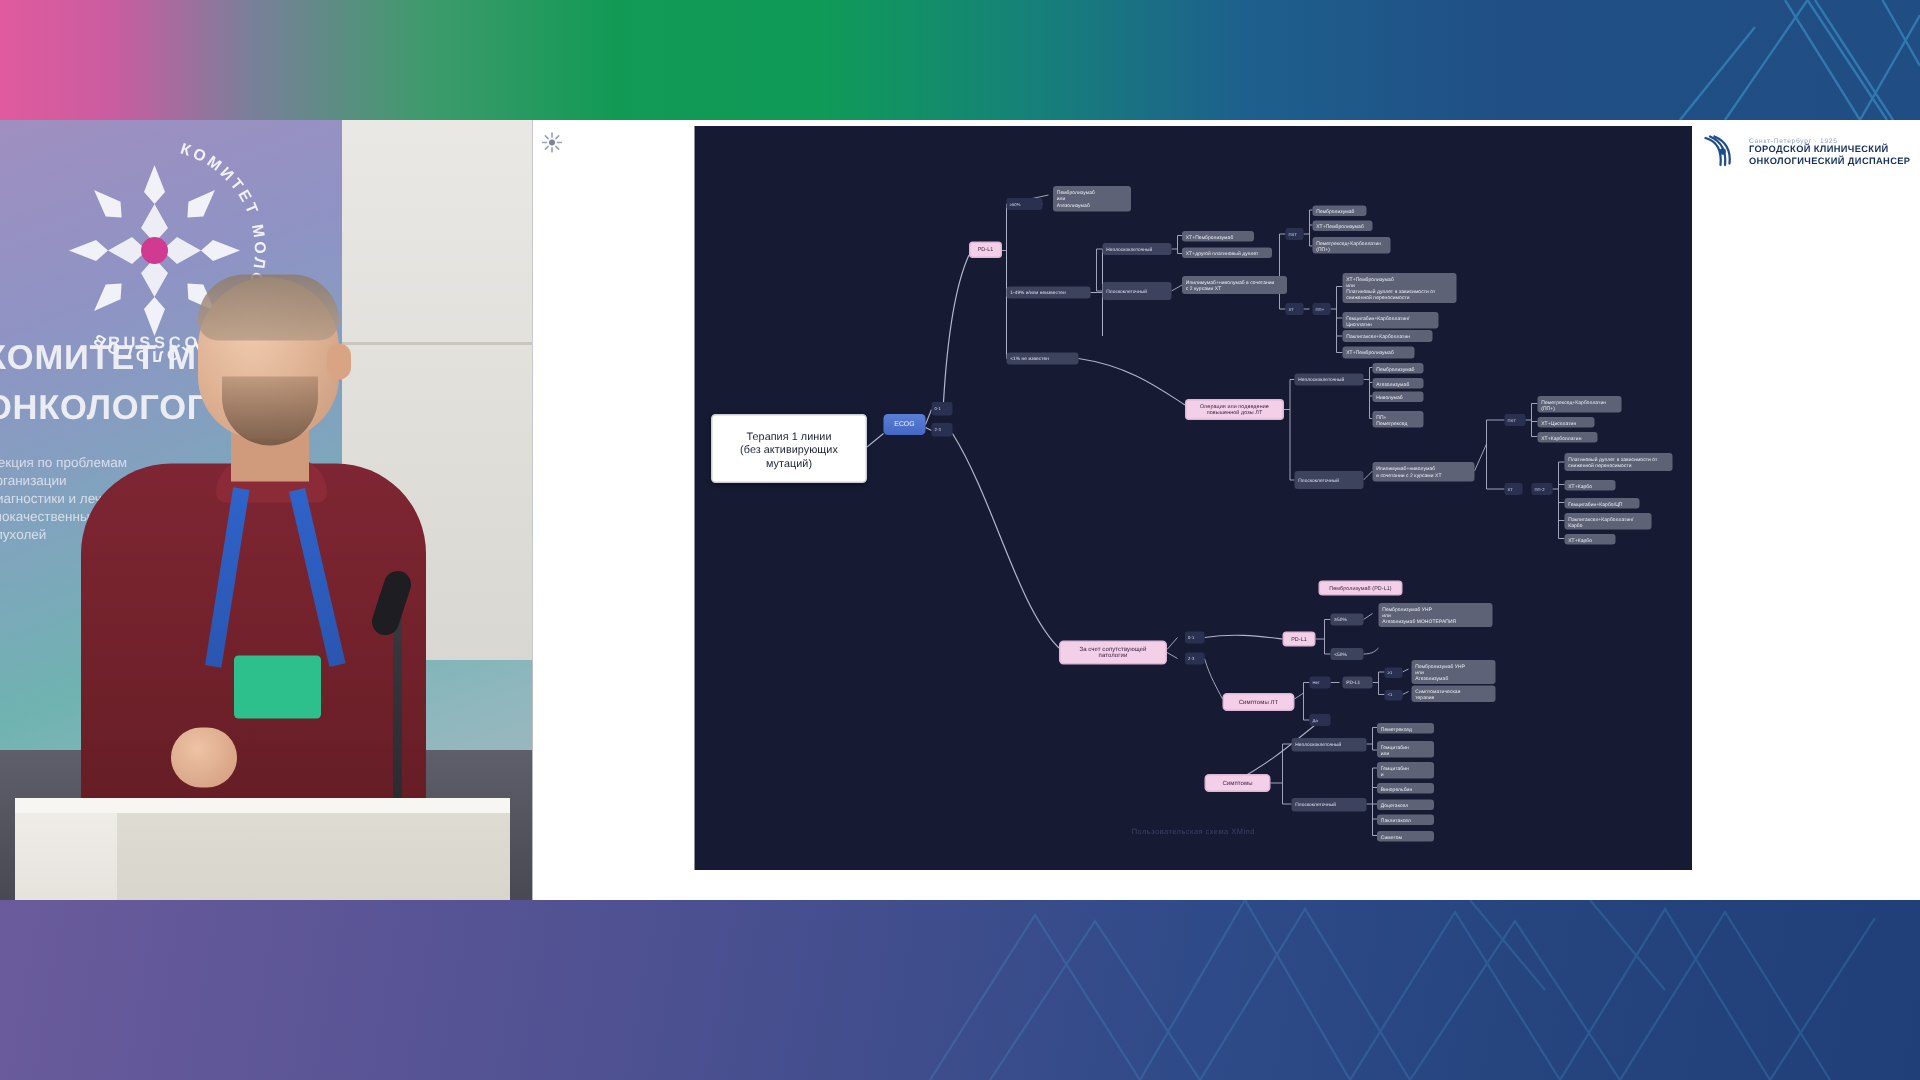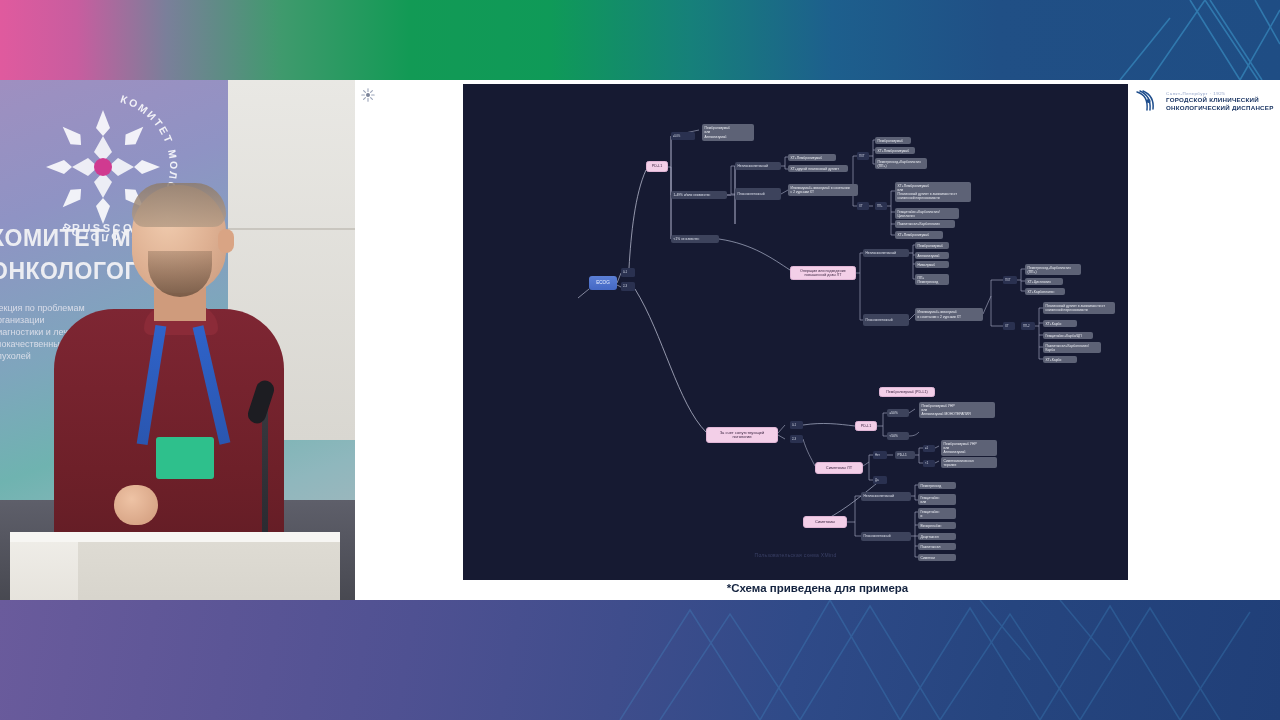--- a/index.html
+++ b/index.html
@@ -490,22 +490,24 @@
 и</div>
         <div class="n n-grey" style="left: 455px; top: 438px; width: 38px; min-height: 7px;">Винорельбин</div>
         <div class="n n-grey" style="left: 455px; top: 449px; width: 38px; min-height: 7px;">Доцетаксел</div>
         <div class="n n-grey" style="left: 455px; top: 459px; width: 38px; min-height: 7px;">Паклитаксел</div>
         <div class="n n-grey" style="left: 455px; top: 470px; width: 38px; min-height: 7px;">Симптом</div>
       </div>
 
     <div class="watermark">Пользовательская схема XMind</div>
   </div>
 
-
-  <div class="slide-caption">*Схема приведена для примера</div>
+  <div class="n n-root" style="left:474px; top:276px; width:104px; height:46px;">Терапия 1 линии
+(без активирующих
+мутаций)</div>
+
 
   <div class="botband">
     <svg class="zig" viewBox="0 0 1280 120" preserveAspectRatio="none">
       <g stroke="#4aa6dd" stroke-width="1.5" fill="none" opacity=".45">
         <path d="M620 120 L690 10 L760 120 L830 0 L900 120 L970 8 L1040 120 L1110 6 L1180 120 L1250 12"></path>
         <path d="M660 120 L730 14 L800 120 L870 6 L940 120 L1010 14 L1080 120 L1150 8 L1220 120"></path>
         <path d="M980 0 L1030 60 M1060 0 L1110 60"></path>
       </g>
     </svg>
 

